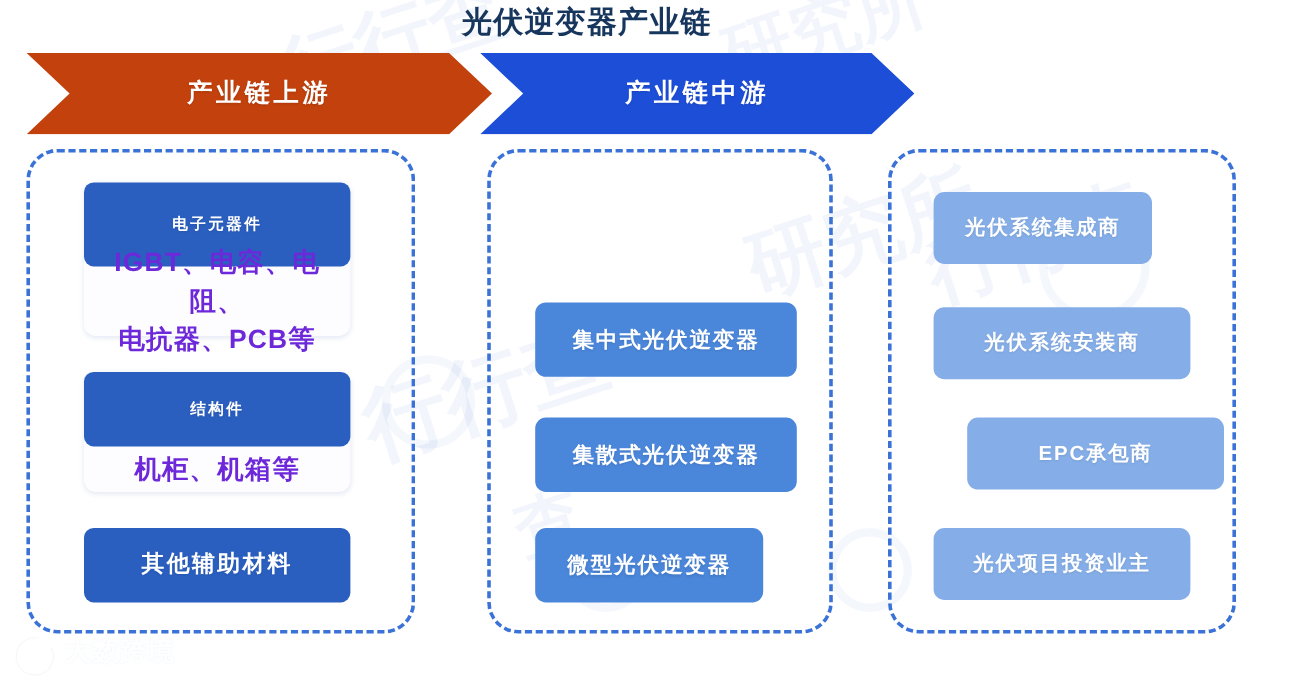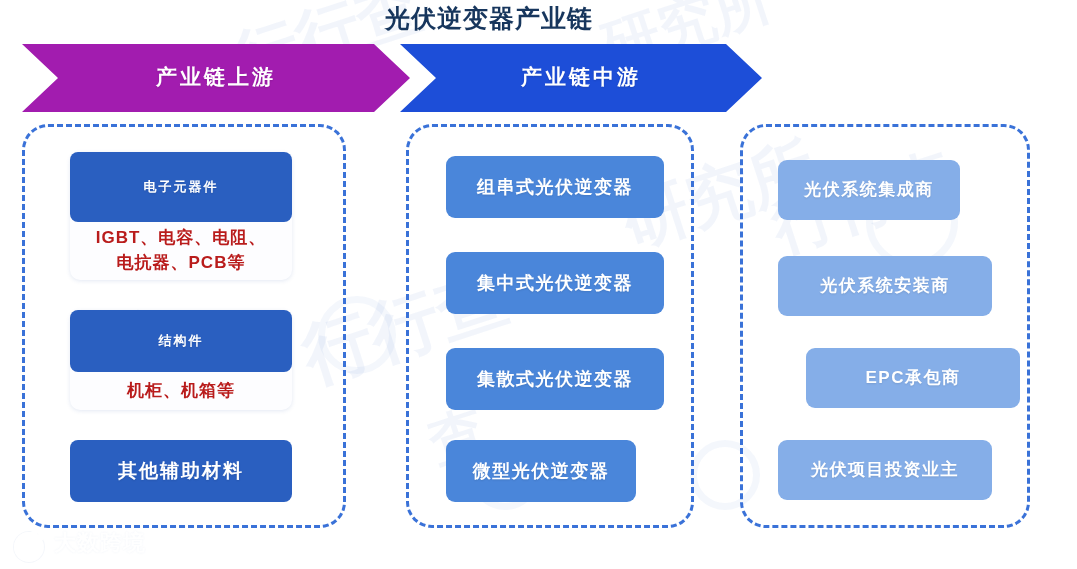--- a/index.html
+++ b/index.html
@@ -34,21 +34,21 @@
   
   .arrows{position:absolute;left:22px;top:44px;height:68px;width:1040px;}
   .arrow{
     position:absolute;top:0;height:68px;
     display:flex;align-items:center;justify-content:center;
     color:#ffffff;font-size:21px;font-weight:700;letter-spacing:3px;
     text-shadow:0 1px 2px rgba(0,0,0,.12);
     box-sizing:border-box;
   }
   .arrow span{position:relative;top:-1px;}
-  .a1{left:0px;width:388px;background:#a21caf;
+  .a1{left:0px;width:388px;background:#c2410c;
       clip-path:polygon(0 0, 352px 0, 388px 34px, 352px 68px, 0 68px, 36px 34px);}
   .a2{left:378px;width:362px;background:#1d4ed8;
       clip-path:polygon(0 0, 326px 0, 362px 34px, 326px 68px, 0 68px, 36px 34px);}
   .a3{left:730px;width:310px;background:#a8bdea;
       clip-path:polygon(0 0, 310px 0, 310px 68px, 0 68px, 36px 34px);}
 
   
   .col{
     position:absolute;top:124px;
     border:3px dashed #3a72d8;border-radius:26px;
@@ -73,21 +73,21 @@
   .card-head{
     position:absolute;left:0;top:0;right:0;
     background:#2a5fc0;border-radius:8px;
     display:flex;align-items:center;justify-content:center;
     color:#fff;font-size:13px;font-weight:700;letter-spacing:2px;
     text-shadow:0 1px 2px rgba(0,0,0,.12);
   }
   .card-body{
     position:absolute;left:0;right:0;bottom:0;
     display:flex;align-items:center;justify-content:center;
-    color:#b91c1c;font-size:17px;font-weight:700;letter-spacing:1px;
+    color:#6d28d9;font-size:22px;font-weight:700;letter-spacing:1px;
     text-align:center;line-height:1.45;padding:0 6px;box-sizing:border-box;
   }
 
   .up-solid{background:#2a5fc0;font-size:19px;letter-spacing:2px;}
   .mid-box{background:#4a86da;font-size:18px;letter-spacing:1.5px;border-radius:9px;}
   .down-box{background:#85aee8;font-size:17px;letter-spacing:1.5px;border-radius:9px;}
 
   
   .logo-wm{position:absolute;left:14px;top:528px;display:flex;align-items:center;
            opacity:.22;pointer-events:none;user-select:none;}
@@ -146,23 +146,20 @@
     <div class="card-head" style="height:62px;">结构件</div>
     <div class="card-body" style="top:62px;height:38px;">机柜、机箱等</div>
   </div>
 
   <div class="box up-solid" style="left:70px;top:440px;width:222px;height:62px;">
     <span>其他辅助材料</span>
   </div>
 
   <div class="col c2"></div>
 
-  <div class="box mid-box" style="left:446px;top:156px;width:218px;height:62px;">
-    <span>组串式光伏逆变器</span>
-  </div>
   <div class="box mid-box" style="left:446px;top:252px;width:218px;height:62px;">
     <span>集中式光伏逆变器</span>
   </div>
   <div class="box mid-box" style="left:446px;top:348px;width:218px;height:62px;">
     <span>集散式光伏逆变器</span>
   </div>
   <div class="box mid-box" style="left:446px;top:440px;width:190px;height:62px;">
     <span>微型光伏逆变器</span>
   </div>
 

